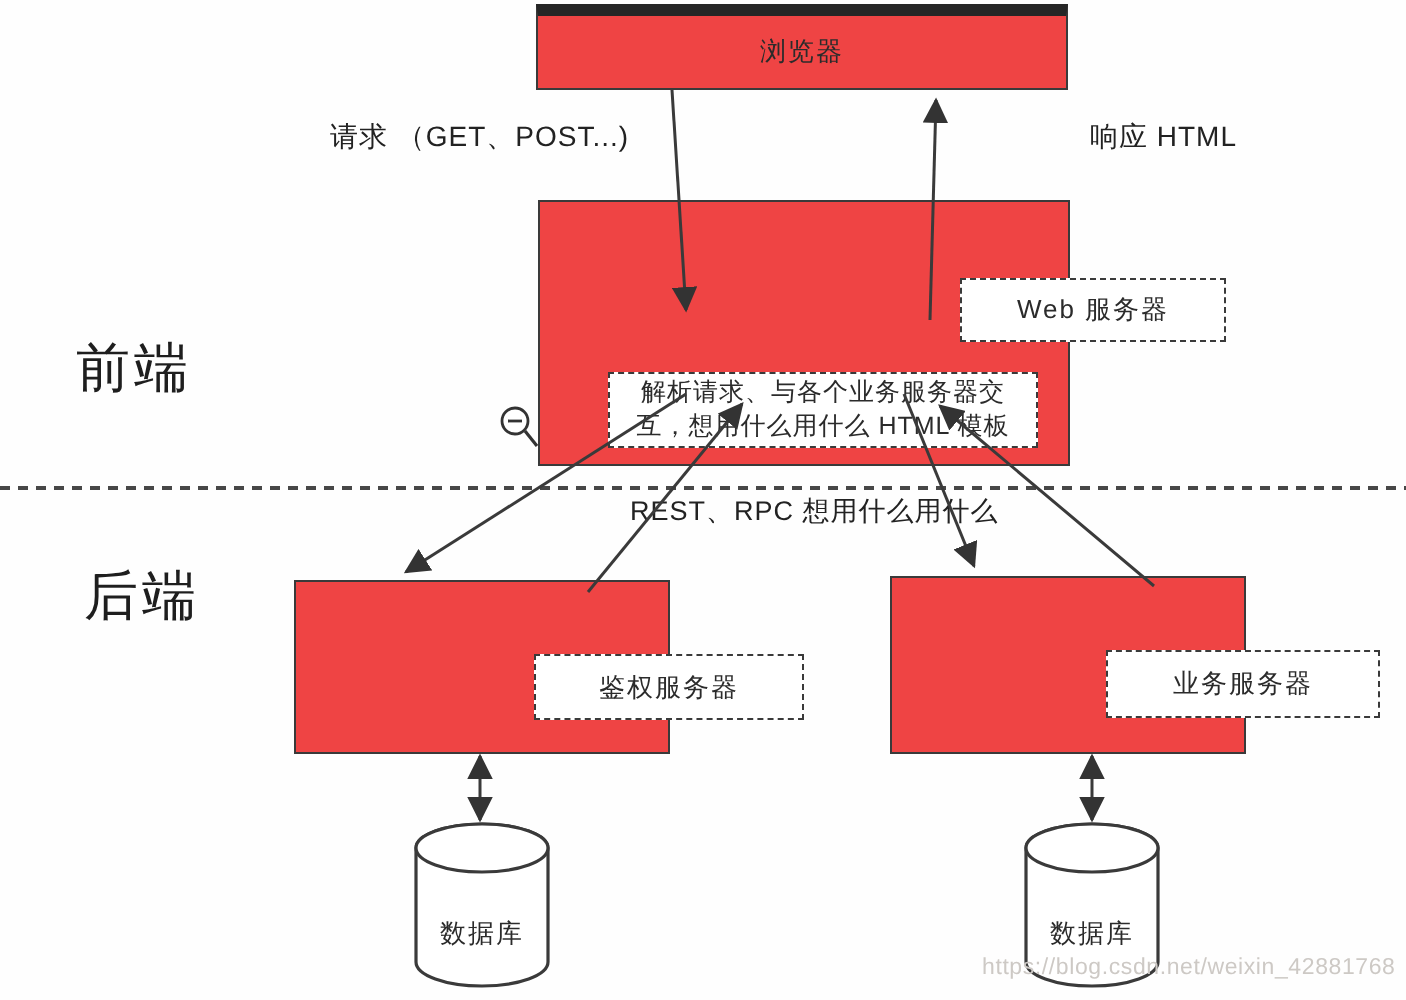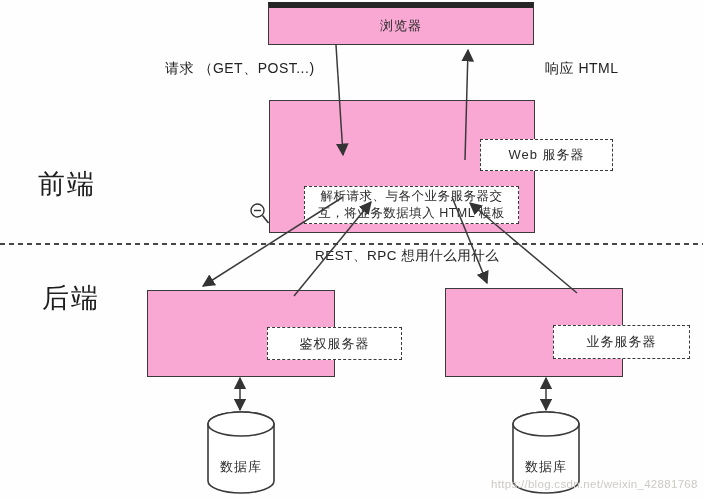--- a/index.html
+++ b/index.html
@@ -1,21 +1,21 @@
 <!DOCTYPE html>
 <html><head>
 <meta charset="utf-8">
 <style>
   html,body{margin:0;padding:0;background:#fff;}
   .canvas{
     position:relative;width:703px;height:500px;background:#fefefe;
     font-family:"Liberation Sans","DejaVu Sans",sans-serif;color:#2b2b2b;
     overflow:hidden;
   }
-  .box{position:absolute;background:#f9a8d4;border:1.6px solid #3a3a3a;
+  .box{position:absolute;background:#ef4444;border:1.6px solid #3a3a3a;
        display:flex;align-items:center;justify-content:center;
        font-size:13px;letter-spacing:1px;box-sizing:border-box;}
   .dashed{border:1.6px dashed #3a3a3a;background:#fff;margin-top:27px;}
   .browser{border-top:6px solid #262626;}
   .parse{flex-direction:column;font-size:12.5px;line-height:17px;
          letter-spacing:.5px;text-align:center;}
   .sec-label{position:absolute;font-size:27px;font-weight:400;color:#1e1e1e;
              letter-spacing:2px;}
   .edge-label{position:absolute;font-size:14px;color:#222;letter-spacing:.5px;}
   .divider{position:absolute;left:0;top:243px;width:703px;height:2.4px;
@@ -42,21 +42,21 @@
   </div>
 
   <div class="box" style="left:269px;top:100px;width:266px;height:133px;"></div>
 
   <div class="box dashed" style="left:480px;top:112px;width:133px;height:32px;">
     <span>Web 服务器</span>
   </div>
 
   <div class="box dashed parse" style="left:304px;top:159px;width:215px;height:38px;">
     <span>解析请求、与各个业务服务器交</span>
-    <span>互，将业务数据填入 HTML 模板</span>
+    <span>互，想用什么用什么 HTML 模板</span>
   </div>
 
   <div class="edge-label" style="left:165px;top:60px;">请求 （GET、POST...)</div>
   <div class="edge-label" style="left:545px;top:60px;">响应 HTML</div>
   <div class="edge-label" style="left:315px;top:247px;font-size:13.5px;">REST、RPC 想用什么用什么</div>
 
   <div class="box" style="left:147px;top:290px;width:188px;height:87px;"></div>
   <div class="box" style="left:445px;top:288px;width:178px;height:89px;"></div>
 
   <div class="box dashed" style="left:267px;top:300px;width:135px;height:33px;">

